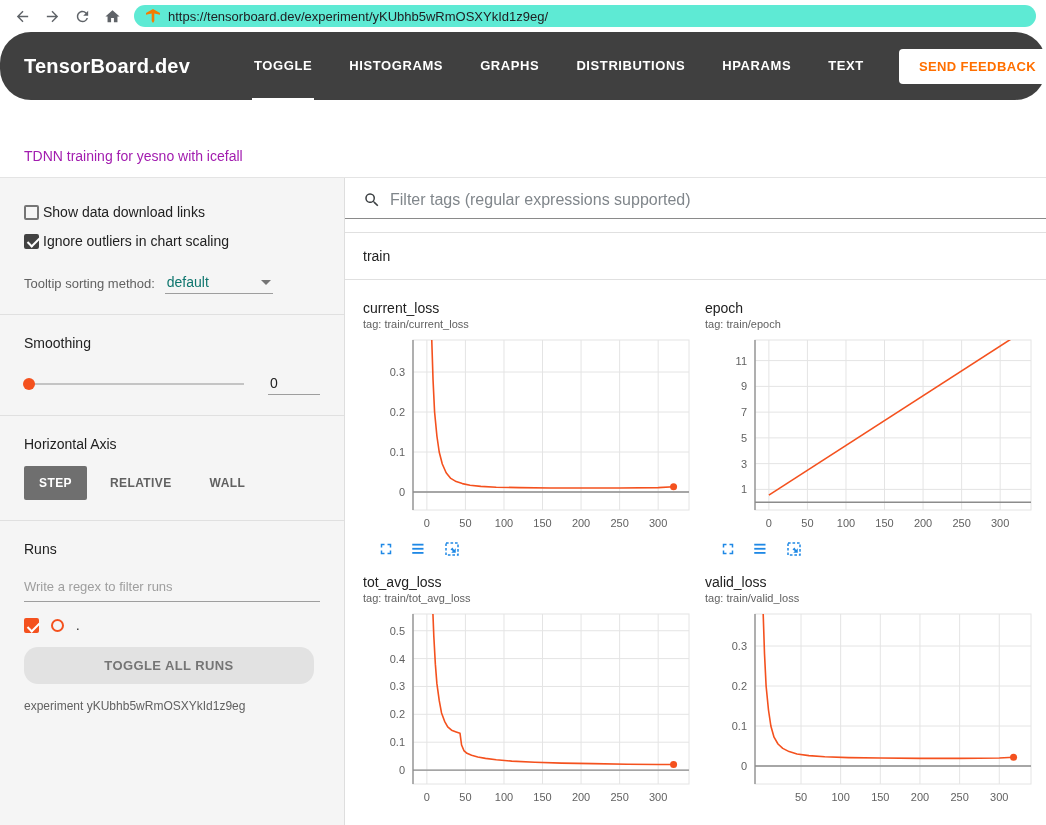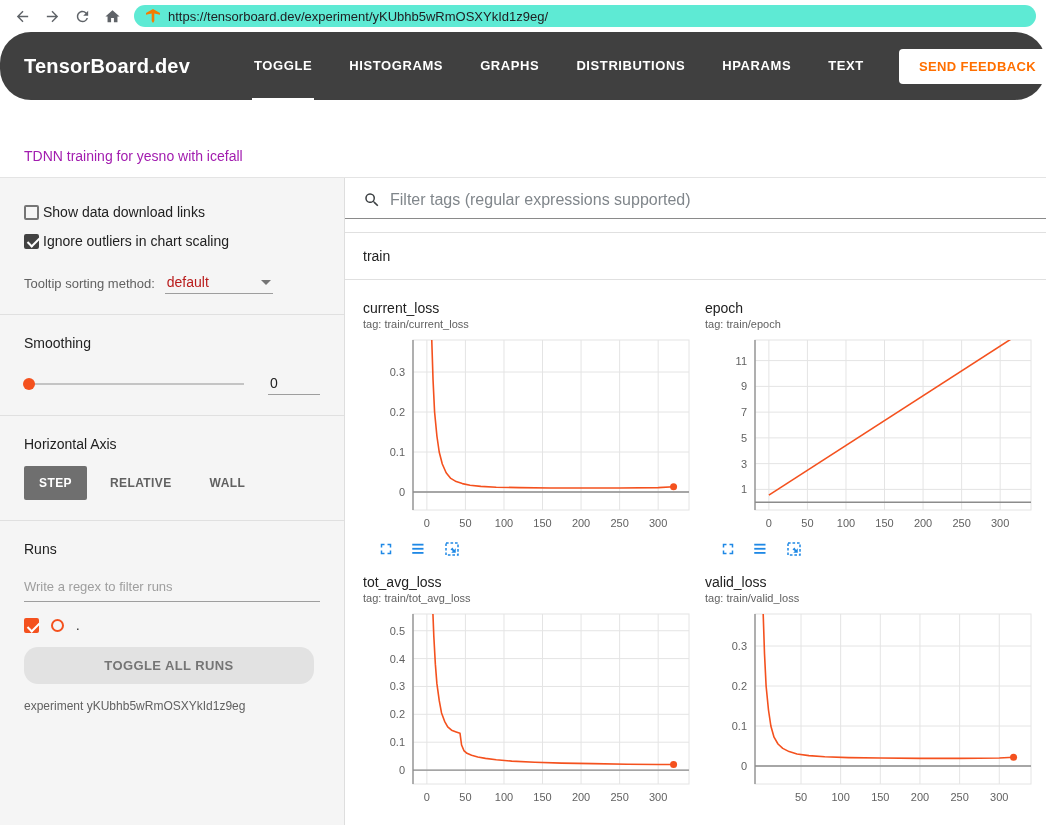--- a/index.html
+++ b/index.html
@@ -32,21 +32,21 @@
   
   .sidebar { width:345px; flex:none; background:#f5f5f5; border-right:1px solid #dedede; padding:26px 24px 0; overflow:hidden; }
   .chk-row { display:flex; align-items:center; gap:4px; margin-bottom:13px; font-size:14px; color:#212121; cursor:pointer; }
   .chk { width:15px; height:15px; border:2px solid #757575; border-radius:2px; background:transparent; position:relative; flex:none; }
   .chk.checked { background:#424242; border-color:#424242; }
   .chk.checked::after { content:""; position:absolute; left:3.5px; top:-0.5px; width:5px; height:10px; border:solid #fff; border-width:0 2px 2px 0; transform:rotate(45deg); }
   .chk.run { background:#f4511e; border-color:#f4511e; }
   .tooltip-row { display:flex; align-items:flex-end; gap:10px; margin-top:23px; }
   .tooltip-label { font-size:13px; color:#616161; padding-bottom:3px; }
   .select-box { width:108px; border-bottom:1px solid #9e9e9e; display:flex; align-items:center; justify-content:space-between; padding:2px 2px 3px; cursor:pointer; }
-  .select-val { font-size:14px; color:#b91c1c; }
+  .select-val { font-size:14px; color:#0f766e; }
   .caret { width:0; height:0; border-left:5px solid transparent; border-right:5px solid transparent; border-top:5px solid #757575; }
   .divider { border-top:1px solid #e0e0e0; margin:20px -24px; }
   .side-label { font-size:14px; color:#212121; }
   .slider-row { display:flex; align-items:center; margin-top:22px; }
   .slider-track { flex:1; height:2px; background:#c4c4c4; position:relative; cursor:pointer; }
   .slider-thumb { position:absolute; left:-1px; top:-5px; width:12px; height:12px; border-radius:50%; background:#f4511e; }
   .smooth-val { width:52px; margin-left:24px; border-bottom:1px solid #9e9e9e; font-size:14px; color:#212121; padding:2px 2px 3px; text-align:left; }
   .axis-btns { display:flex; gap:8px; margin-top:14px; }
   .axis-btn { border:none; background:transparent; color:#616161; font-size:12px; font-weight:bold; letter-spacing:.4px; padding:10px 15px; border-radius:2px; cursor:pointer; font-family:inherit; }
   .axis-btn.active { background:#6f6f6f; color:#fff; }

